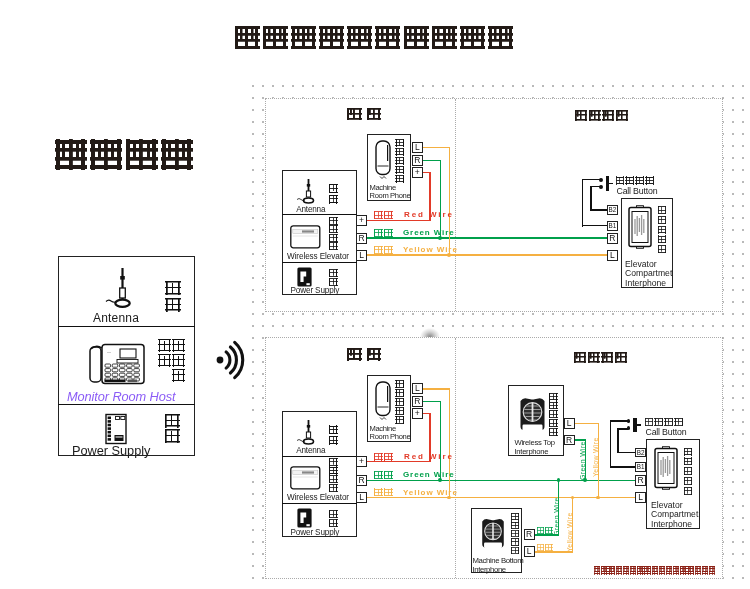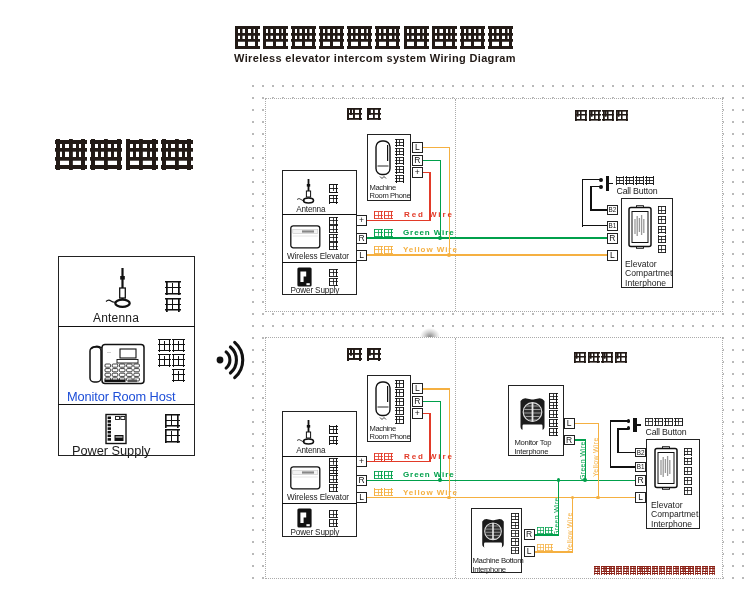--- a/index.html
+++ b/index.html
@@ -38,21 +38,20 @@
 </style></head><body>
 <div id="pg">
 <div class="a" style="left:248px;top:80px;width:502px;height:509px;background-image:radial-gradient(circle,#b9b9b9 0.85px,rgba(0,0,0,0) 1px);background-size:10px 12px;background-position:0 0;"></div>
 <div class="a" style="left:250px;top:583.5px;width:500px;height:2.5px;background-image:radial-gradient(circle,#b9b9b9 0.85px,rgba(0,0,0,0) 1px);background-size:10px 12px;background-position:0 0;"></div>
 <div class="a" style="left:420px;top:328px;width:20px;height:17px;background:radial-gradient(closest-side,rgba(110,110,110,.8),rgba(130,130,130,.35) 55%,rgba(0,0,0,0));"></div>
 <div class="a" style="left:265px;top:98px;width:458px;height:214px;border:1px dotted #ababab;background:#fff;box-sizing:border-box;"></div>
 <div class="a" style="left:265px;top:337px;width:458px;height:242px;border:1px dotted #ababab;background:#fff;box-sizing:border-box;"></div>
 <div class="a" style="left:455px;top:99px;width:0;height:212px;border-left:1px dotted #ababab;"></div>
 <div class="a" style="left:455px;top:338px;width:0;height:240px;border-left:1px dotted #ababab;"></div>
 <div class="a" style="left:234.5px;top:26px;white-space:nowrap;color:#221a16;"><b class="z zx" style="width:25px;height:23px;margin-right:3.1999999999999993px"></b><b class="z zx" style="width:25px;height:23px;margin-right:3.1999999999999993px"></b><b class="z zx" style="width:25px;height:23px;margin-right:3.1999999999999993px"></b><b class="z zx" style="width:25px;height:23px;margin-right:3.1999999999999993px"></b><b class="z zx" style="width:25px;height:23px;margin-right:3.1999999999999993px"></b><b class="z zx" style="width:25px;height:23px;margin-right:3.1999999999999993px"></b><b class="z zx" style="width:25px;height:23px;margin-right:3.1999999999999993px"></b><b class="z zx" style="width:25px;height:23px;margin-right:3.1999999999999993px"></b><b class="z zx" style="width:25px;height:23px;margin-right:3.1999999999999993px"></b><b class="z zx" style="width:25px;height:23px;margin-right:3.1999999999999993px"></b></div>
-<div class="txt" style="left:234px;top:52px;font-size:11px;letter-spacing:0.35px;font-weight:bold;color:#221a16;">Wireless elevator intercom system Wiring Diagram</div>
 <div class="a" style="left:55px;top:139px;white-space:nowrap;color:#221a16;"><b class="z zx" style="width:32px;height:31px;margin-right:3.299999999999997px"></b><b class="z zx" style="width:32px;height:31px;margin-right:3.299999999999997px"></b><b class="z zx" style="width:32px;height:31px;margin-right:3.299999999999997px"></b><b class="z zx" style="width:32px;height:31px;margin-right:3.299999999999997px"></b></div>
 <div class="a" style="left:58px;top:256px;width:137px;height:200px;border:1.3px solid #222;background:#fff;box-sizing:border-box;"></div>
 <div class="a" style="left:58px;top:326px;width:137px;height:1.2px;background:#111;"></div>
 <div class="a" style="left:58px;top:403.5px;width:137px;height:1.2px;background:#111;"></div>
 <svg class="a" style="left:102px;top:265px" width="40" height="46" viewBox="0 0 40 46">
 <line x1="20.5" y1="3" x2="20.5" y2="34" stroke="#111" stroke-width="2.2"></line>
 <rect x="18.2" y="11" width="4.6" height="3.6" fill="#111"></rect>
 <rect x="17.7" y="23" width="5.6" height="10" fill="#fff" stroke="#111" stroke-width="1.3"></rect>
 <ellipse cx="20.5" cy="38.3" rx="7.2" ry="3.6" fill="#fff" stroke="#111" stroke-width="2.3"></ellipse>
 <path d="M4,36.5 q2.5,-2.5 5,-0.5 t6,0.8" fill="none" stroke="#111" stroke-width="1.1"></path>
@@ -86,21 +85,21 @@
       <rect x="46.8" y="32.2" width="5.6" height="3.2" rx="1" fill="#fff" stroke="#111" stroke-width="0.8"></rect>
       <rect x="18.0" y="36.8" width="5.6" height="3.2" rx="1" fill="#fff" stroke="#111" stroke-width="0.8"></rect>
       <rect x="25.2" y="36.8" width="5.6" height="3.2" rx="1" fill="#fff" stroke="#111" stroke-width="0.8"></rect>
       <rect x="32.4" y="36.8" width="5.6" height="3.2" rx="1" fill="#fff" stroke="#111" stroke-width="0.8"></rect>
       <rect x="39.6" y="36.8" width="5.6" height="3.2" rx="1" fill="#fff" stroke="#111" stroke-width="0.8"></rect>
       <rect x="46.8" y="36.8" width="5.6" height="3.2" rx="1" fill="#fff" stroke="#111" stroke-width="0.8"></rect>
       <rect x="18" y="41.5" width="33" height="0.01" fill="none"></rect>
       <rect x="17.5" y="38.5" width="21" height="2.6" fill="#111"></rect>
       <rect x="41" y="38.5" width="9" height="2.6" fill="#555"></rect>
     </svg>
-<div class="txt" style="left:67px;top:389.3px;font-size:12.8px;letter-spacing:-0.1px;font-weight:normal;color:#1d4ed8;">Monitor Room Host</div>
+<div class="txt" style="left:67px;top:389.3px;font-size:12.8px;letter-spacing:-0.1px;font-weight:normal;color:#8b5cf6;font-style:italic;">Monitor Room Host</div>
 <div class="a" style="left:158px;top:339px;color:#111;">
       <b class="z zn" style="display:block;width:13px;height:12.5px;margin-bottom:2.5px"></b>
       <b class="z zn" style="display:block;width:13px;height:12.5px;margin-bottom:2.5px"></b>
     </div>
 <div class="a" style="left:172px;top:339px;color:#111;">
       <b class="z zn" style="display:block;width:13px;height:12.5px;margin-bottom:2.5px"></b>
       <b class="z zn" style="display:block;width:13px;height:12.5px;margin-bottom:2.5px"></b>
       <b class="z zn" style="display:block;width:13px;height:12.5px;margin-bottom:2.5px"></b>
     </div>
 <svg class="a" style="left:105px;top:413px" width="23" height="32" viewBox="0 0 23 32">
@@ -345,21 +344,21 @@
 <line x1="14.5" y1="6.7" x2="14.5" y2="25.3" stroke="#e8e8e8" stroke-width="1.8"></line>
 <rect x="4.5" y="28.5" width="20" height="6" rx="1.2" fill="#fff"></rect>
 </svg>
 <div class="a" style="left:549px;top:392.5px;color:#111;">
       <b class="z zn" style="display:block;width:8.5px;height:8px;margin-bottom:0.9px"></b>
       <b class="z zn" style="display:block;width:8.5px;height:8px;margin-bottom:0.9px"></b>
       <b class="z zn" style="display:block;width:8.5px;height:8px;margin-bottom:0.9px"></b>
       <b class="z zn" style="display:block;width:8.5px;height:8px;margin-bottom:0.9px"></b>
       <b class="z zn" style="display:block;width:8.5px;height:8px;margin-bottom:0.9px"></b>
     </div>
-<div class="txt" style="left:514.5px;top:438.3px;font-size:7.7px;letter-spacing:-0.3px;font-weight:normal;color:#1c1c1c;">Monitor Top</div>
+<div class="txt" style="left:514.5px;top:438.3px;font-size:7.7px;letter-spacing:-0.3px;font-weight:normal;color:#1c1c1c;">Wireless Top</div>
 <div class="txt" style="left:514.5px;top:446.8px;font-size:7.7px;letter-spacing:-0.3px;font-weight:normal;color:#1c1c1c;">Interphone</div>
 <div class="a" style="left:574.6px;top:422.65px;width:24.5px;height:1.5px;background:#f5b041;"></div>
 <div class="a" style="left:597.55px;top:423.4px;width:1.5px;height:74.90000000000003px;background:#f5b041;"></div>
 <div class="a" style="left:596.4px;top:495.6px;width:3.8px;height:3.8px;border-radius:50%;background:#f5b041;"></div>
 <div class="a" style="left:574.6px;top:439.25px;width:11.5px;height:1.5px;background:#00a04b;"></div>
 <div class="a" style="left:584.55px;top:440px;width:1.5px;height:41.10000000000002px;background:#00a04b;"></div>
 <div class="a" style="left:583.4px;top:478.40000000000003px;width:3.8px;height:3.8px;border-radius:50%;background:#00a04b;"></div>
 <div class="tb" style="left:563.6px;top:418.1px;width:11px;height:10.6px;font-size:8.5px;line-height:9.1px;font-weight:normal;">L</div>
 <div class="tb" style="left:563.6px;top:434.7px;width:11px;height:10.6px;font-size:8.5px;line-height:9.1px;font-weight:normal;">R</div>
 <div class="a" style="left:578.5px;top:480px;transform:rotate(-90deg);transform-origin:0 0;font-size:7px;font-weight:normal;letter-spacing:0.3px;color:#00a04b;white-space:nowrap;width:38px;">Green Wire</div>

